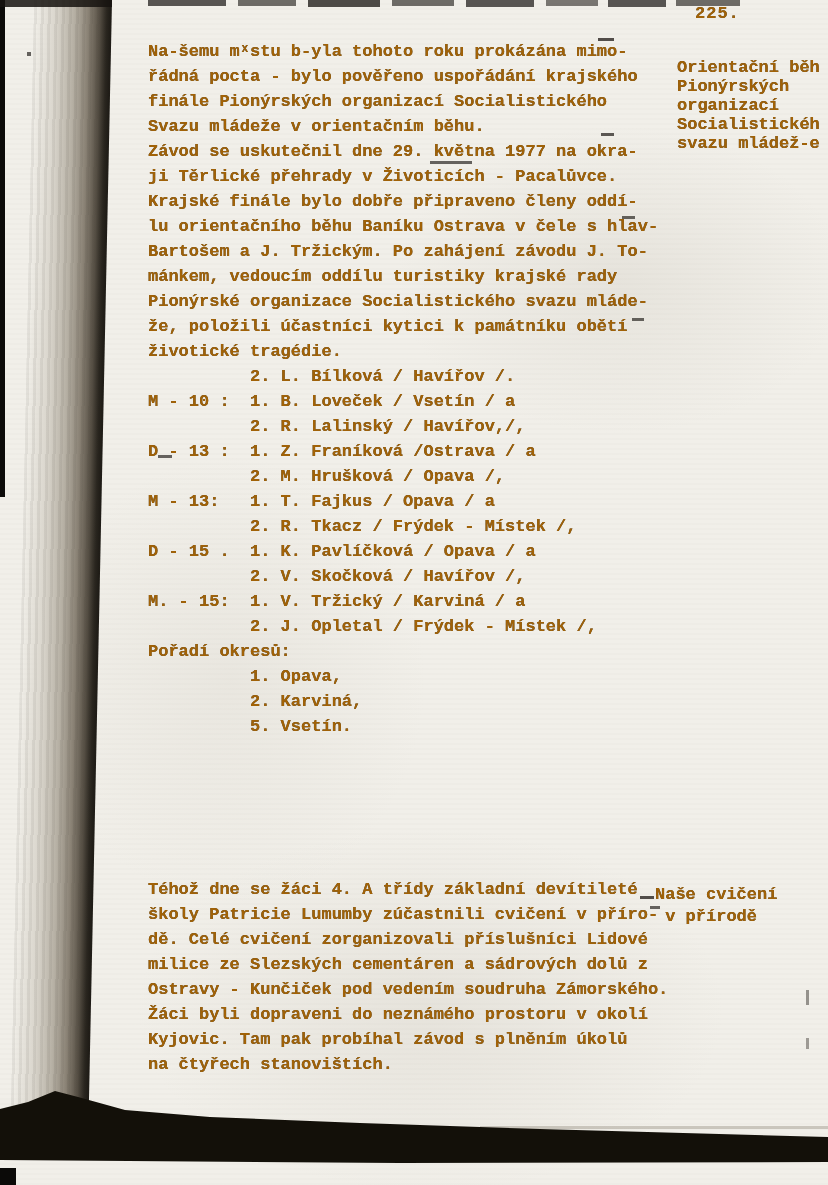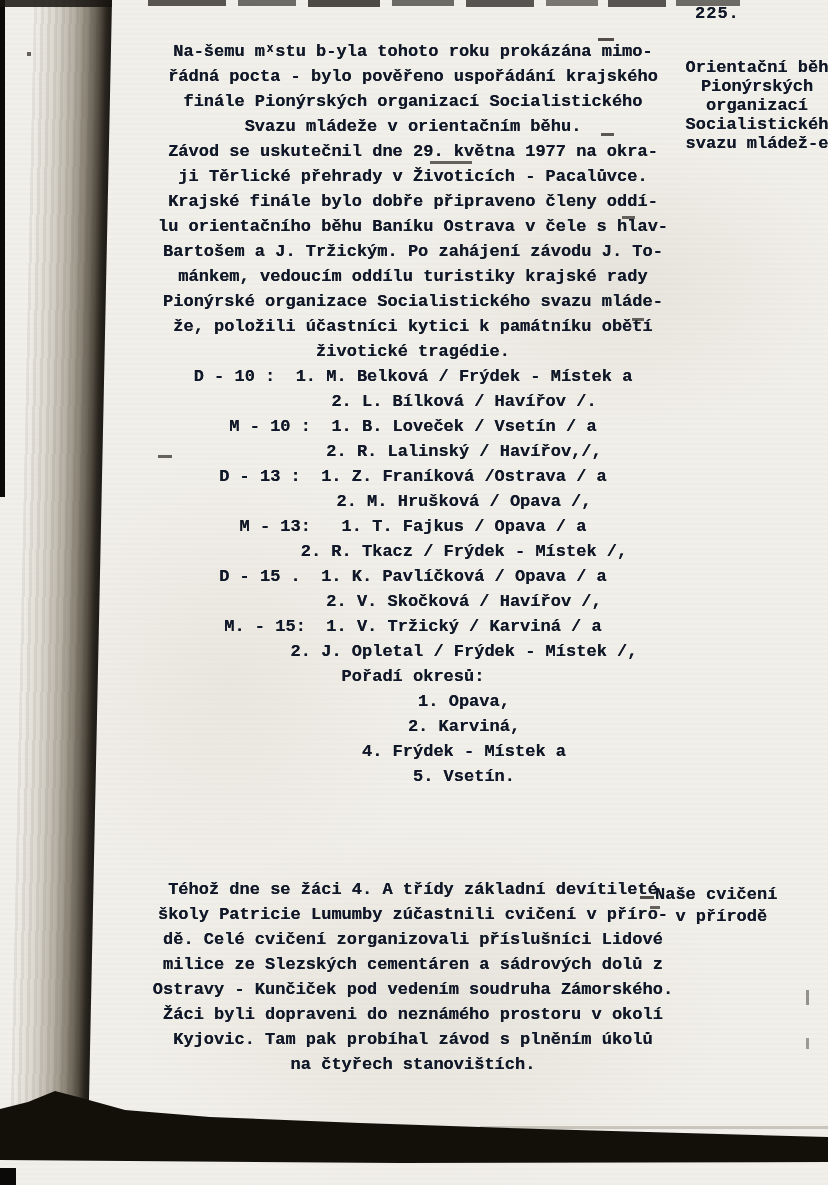--- a/index.html
+++ b/index.html
@@ -30,21 +30,21 @@
     background:repeating-linear-gradient(90deg, rgba(60,55,47,.08) 0 3px, rgba(255,255,255,0) 3px 7px);
   }
   .left-edge{position:absolute;left:0;top:0;width:5px;height:497px;background:#0c0b09;}
   .bottom-band{
     position:absolute;inset:0;background:#131009;
     clip-path:polygon(0px 1109px,28px 1102px,55px 1091px,78px 1097px,125px 1110px,
       210px 1117px,360px 1123px,540px 1129px,828px 1137px,
       828px 1162px,400px 1163px,0px 1160px);
   }
   .corner-square{position:absolute;left:0;top:1168px;width:16px;height:17px;background:#0b0a08;}
-  .ink{color:#0f172a;text-shadow:0 0 .6px rgba(32,29,24,.85);font-weight:700;text-align:center;}
+  .ink{color:#a16207;text-shadow:0 0 .6px rgba(32,29,24,.85);font-weight:700;}
   .page-number{position:absolute;left:695px;top:4px;font-size:17px;letter-spacing:1px;}
   .text-block{position:absolute;left:148px;width:530px;font-family:Liberation Mono, monospace;}
   .text-block .line{white-space:pre;height:25px;line-height:25px;font-size:17px;}
   #main-text{top:39px;}
   #closing-text{top:877px;}
   .side-note{position:absolute;font-size:17px;}
   .side-note .line{white-space:pre;height:19px;line-height:19px;}
   #note-orienteering{left:677px;top:58px;width:160px;overflow:hidden;}
   #note-exercise{left:655px;top:884px;}
   #note-exercise .line{height:22px;line-height:22px;}
@@ -87,36 +87,34 @@
     <div class="line">Svazu mládeže v orientačním běhu.</div>
     <div class="line">Závod se uskutečnil dne 29. května 1977 na okra-</div>
     <div class="line">ji Těrlické přehrady v Životicích - Pacalůvce.</div>
     <div class="line">Krajské finále bylo dobře připraveno členy oddí-</div>
     <div class="line">lu orientačního běhu Baníku Ostrava v čele s hlav-</div>
     <div class="line">Bartošem a J. Tržickým. Po zahájení závodu J. To-</div>
     <div class="line">mánkem, vedoucím oddílu turistiky krajské rady</div>
     <div class="line">Pionýrské organizace Socialistického svazu mláde-</div>
     <div class="line">že, položili účastníci kytici k památníku obětí</div>
     <div class="line">životické tragédie.</div>
-    <div class="line">D - 10 :  1. M. Belková / Frýdek - Místek a</div>
     <div class="line">          2. L. Bílková / Havířov /.</div>
     <div class="line">M - 10 :  1. B. Loveček / Vsetín / a</div>
     <div class="line">          2. R. Lalinský / Havířov,/,</div>
     <div class="line">D - 13 :  1. Z. Franíková /Ostrava / a</div>
     <div class="line">          2. M. Hrušková / Opava /,</div>
     <div class="line">M - 13:   1. T. Fajkus / Opava / a</div>
     <div class="line">          2. R. Tkacz / Frýdek - Místek /,</div>
     <div class="line">D - 15 .  1. K. Pavlíčková / Opava / a</div>
     <div class="line">          2. V. Skočková / Havířov /,</div>
     <div class="line">M. - 15:  1. V. Tržický / Karviná / a</div>
     <div class="line">          2. J. Opletal / Frýdek - Místek /,</div>
     <div class="line">Pořadí okresů:</div>
     <div class="line">          1. Opava,</div>
     <div class="line">          2. Karviná,</div>
-    <div class="line">          4. Frýdek - Místek a</div>
     <div class="line">          5. Vsetín.</div>
   </div>
 
 <div class="side-note ink" id="note-exercise">
     <div class="line">Naše cvičení</div>
     <div class="line"> v přírodě</div>
   </div>
 
 <div class="text-block ink" id="closing-text">
     <div class="line">Téhož dne se žáci 4. A třídy základní devítileté</div>

